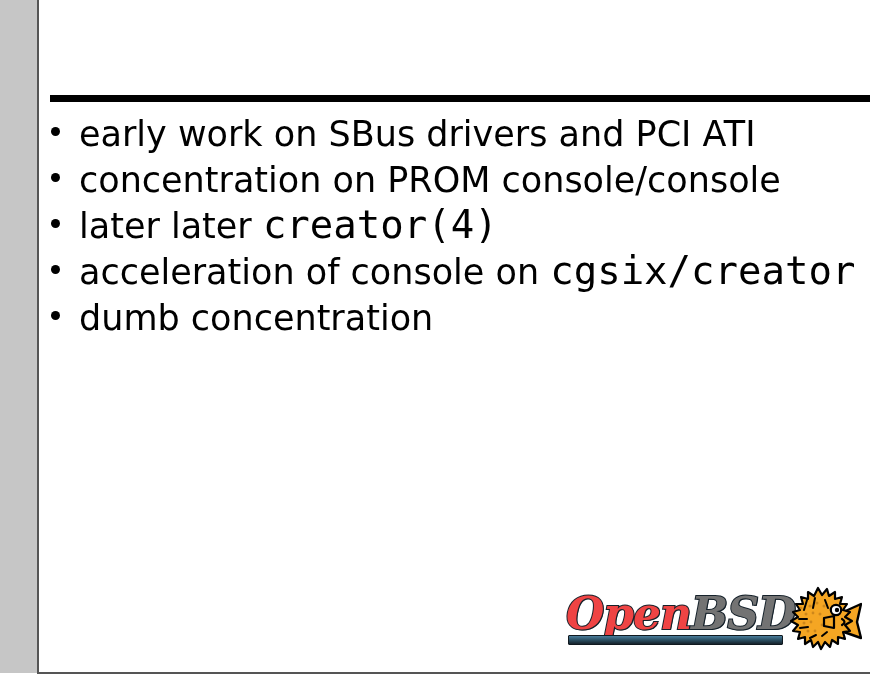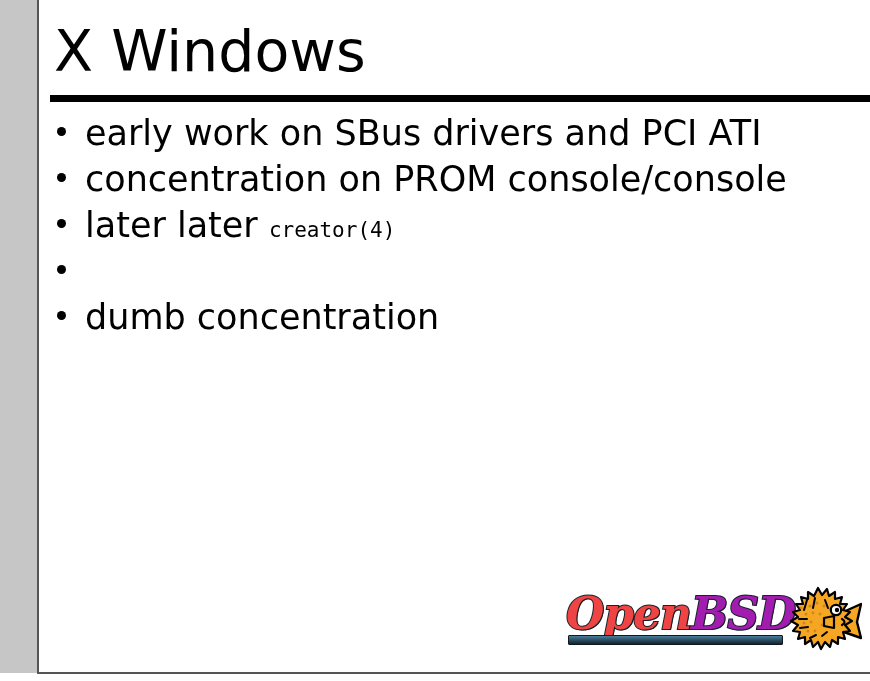--- a/index.html
+++ b/index.html
@@ -62,21 +62,21 @@
     left: 50px;
     top: 95px;
     width: 820px;
     height: 7px;
     background: #000000;
   }
 
   
   .bullets {
     position: absolute;
-    left: 54px;
+    left: 48px;
     top: 111px;
     width: 816px;
   }
   .bullet-row {
     position: relative;
     height: 46px;
     white-space: nowrap;
     color: #000000;
   }
   .bullet-dot {
@@ -91,21 +91,21 @@
   .bullet-text {
     position: absolute;
     left: 31px;
     top: 0;
     font-size: 35px;
     line-height: 44px;
     font-weight: 400;
   }
   .mono {
     font-family: "DejaVu Sans Mono", monospace;
-    font-size: 21px;
+    font-size: 39px;
     letter-spacing: 0px;
   }
 
   
   .logo {
     position: absolute;
     left: 566px;
     top: 586px;
     width: 296px;
     height: 76px;
@@ -124,21 +124,21 @@
     letter-spacing: -1px;
     white-space: nowrap;
   }
   .logo-open {
     color: #ef4444;
     -webkit-text-stroke: 2px #16222b;
     paint-order: stroke fill;
     text-shadow: 1px 1px 0 #16222b;
   }
   .logo-bsd {
-    color: #a21caf;
+    color: #737373;
     -webkit-text-stroke: 2px #16222b;
     paint-order: stroke fill;
     text-shadow: 1px 1px 0 #16222b;
   }
   .logo-bar {
     position: absolute;
     left: 2px;
     top: 49px;
     width: 213px;
     height: 8px;
@@ -156,21 +156,20 @@
 </style>
 </head>
 <body>
 
 <div class="slide">
 
   <div class="gutter"></div>
   <div class="gutter-rule"></div>
   <div class="bottom-rule"></div>
 
-  <div class="title">X Windows</div>
   <div class="title-rule"></div>
 
   <div class="bullets">
 
     <div class="bullet-row">
       <span class="bullet-dot"></span>
       <span class="bullet-text"><span>early work on SBus drivers and PCI ATI</span><span class="mono"></span></span>
     </div>
 
     <div class="bullet-row">
@@ -178,20 +177,21 @@
       <span class="bullet-text"><span>concentration on PROM console/console</span><span class="mono"></span></span>
     </div>
 
     <div class="bullet-row">
       <span class="bullet-dot"></span>
       <span class="bullet-text"><span>later later </span><span class="mono">creator(4)</span></span>
     </div>
 
     <div class="bullet-row">
       <span class="bullet-dot"></span>
+      <span class="bullet-text"><span>acceleration of console on </span><span class="mono">cgsix/creator</span></span>
     </div>
 
 
     <div class="bullet-row">
       <span class="bullet-dot"></span>
       <span class="bullet-text"><span>dumb concentration</span><span class="mono"></span></span>
     </div>
 
   </div>
 

